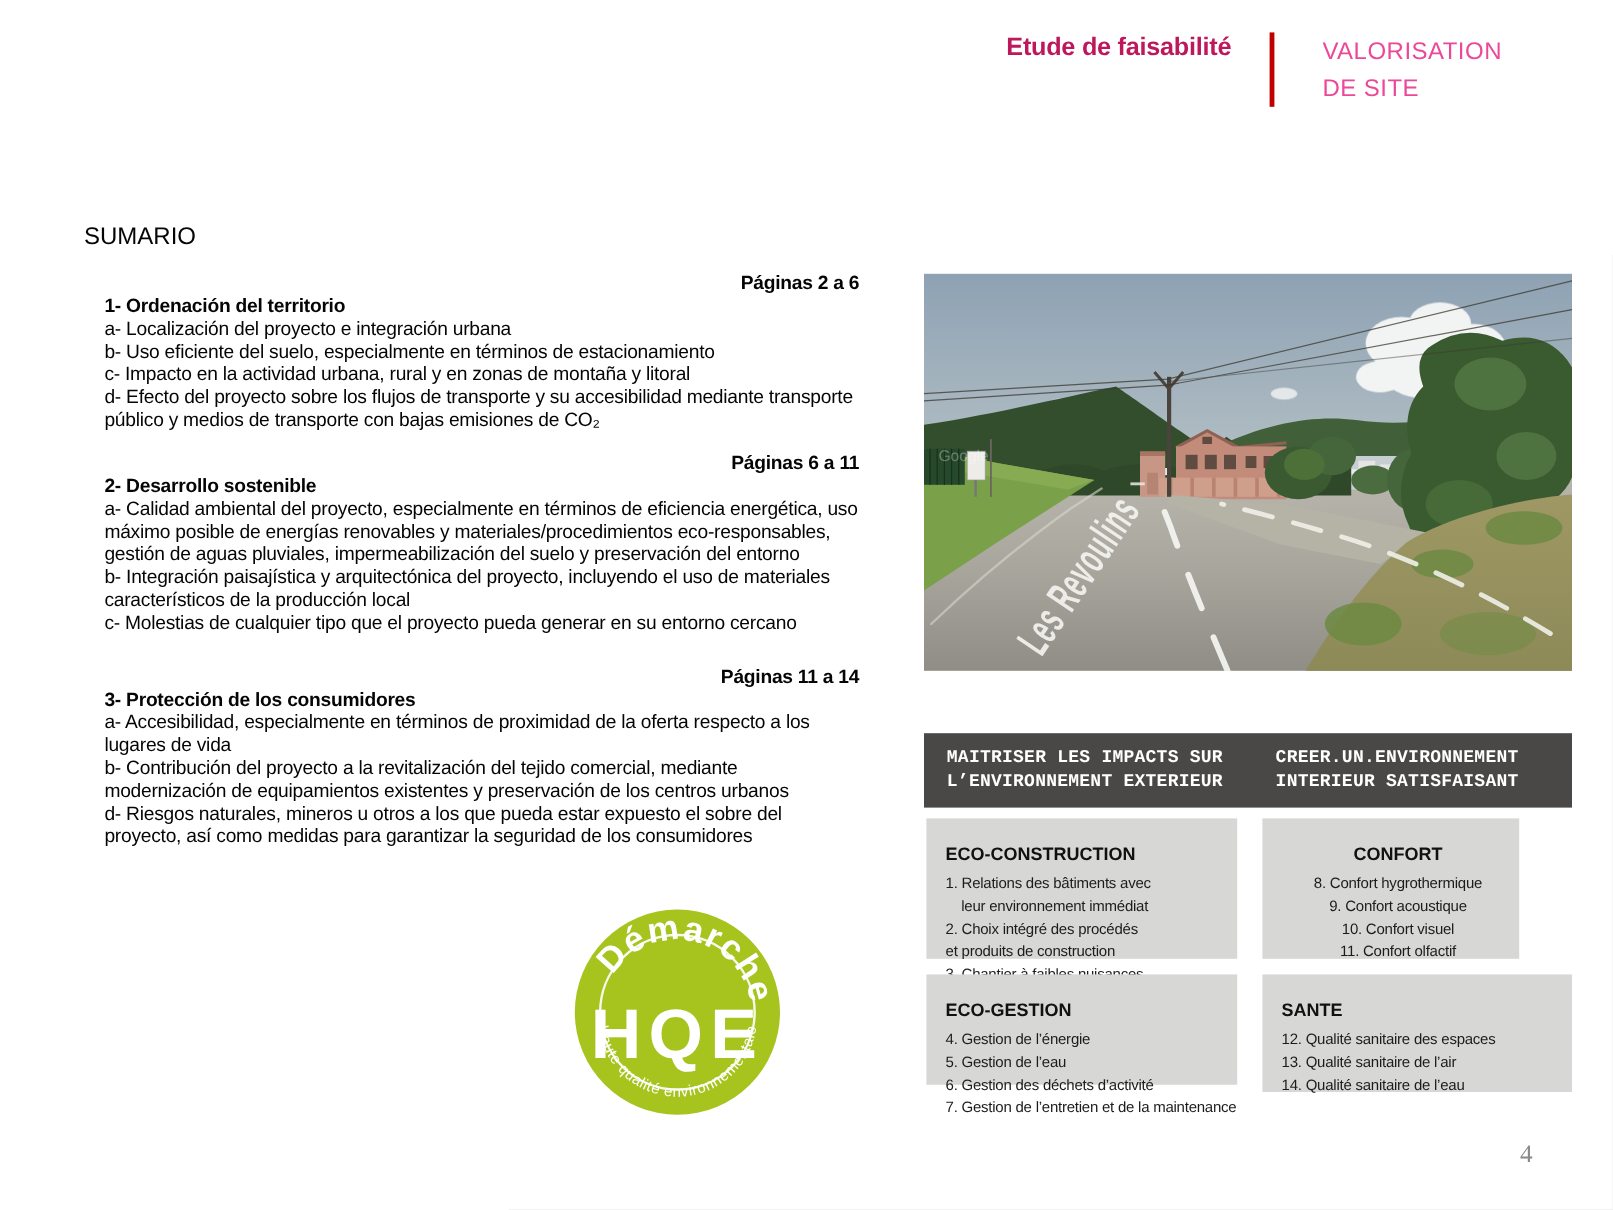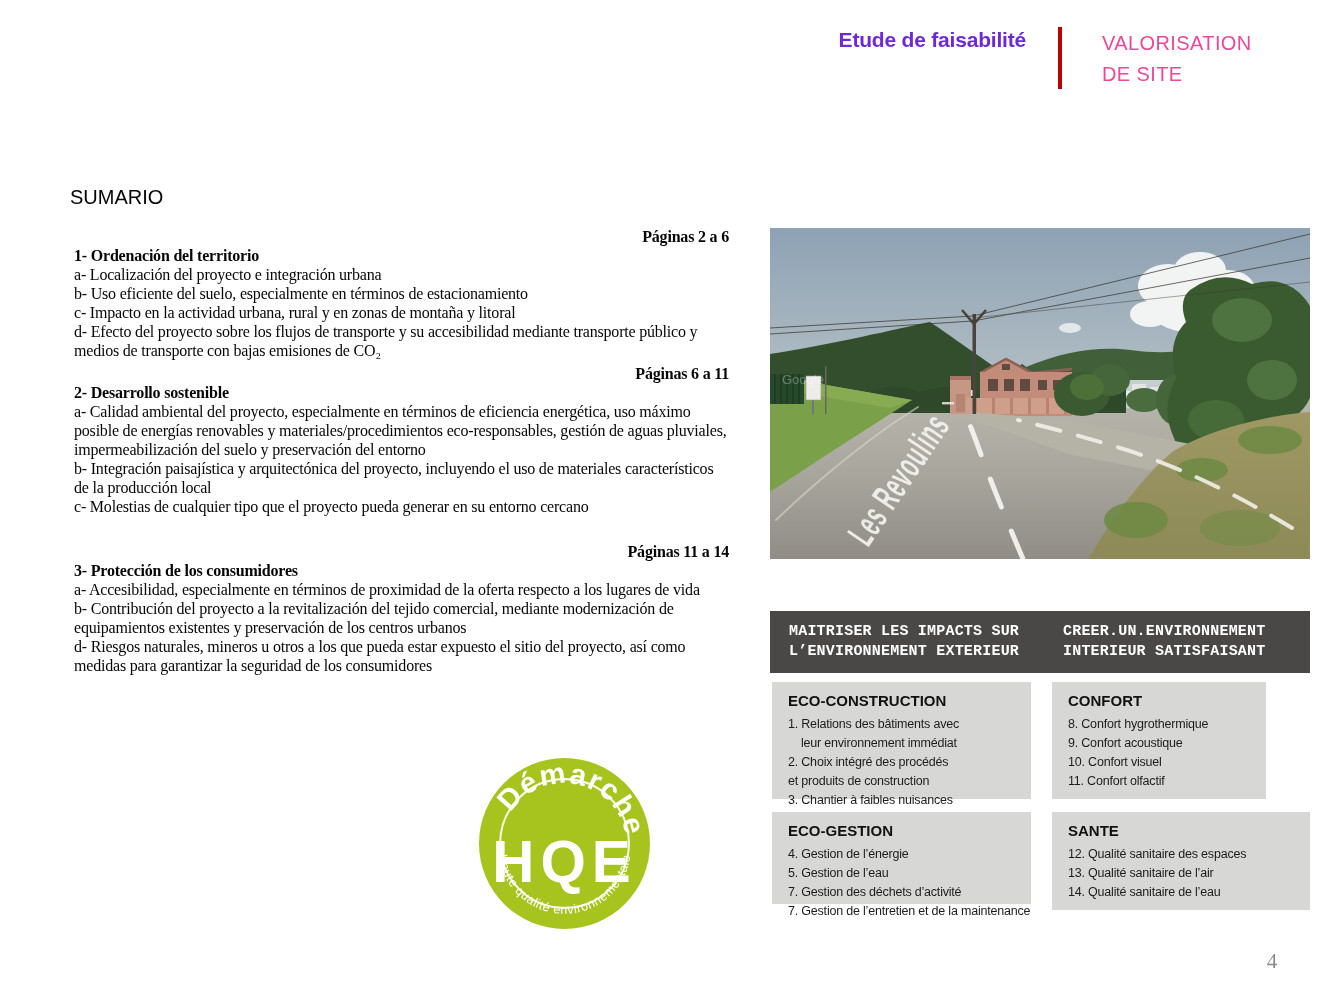--- a/index.html
+++ b/index.html
@@ -4,38 +4,38 @@
 <style>
   html,body{margin:0;padding:0;background:#e8e8e8;}
   .page{
     position:relative;width:1344px;height:1008px;background:#ffffff;
     font-family:"Liberation Sans","DejaVu Sans",sans-serif;color:#000;
     overflow:hidden;margin:0 auto;
   }
   
   .doc-type{
     position:absolute;left:798px;top:28px;width:228px;text-align:right;
-    font-size:21px;font-weight:bold;letter-spacing:-0.2px;color:#6d28d9;
+    font-size:21px;font-weight:bold;letter-spacing:-0.2px;color:#be185d;
   }
   .red-divider{
     position:absolute;left:1058px;top:27px;width:4px;height:62px;background:#c00000;
   }
   .project-title{
     position:absolute;left:1102px;top:28px;font-size:20px;line-height:31px;
     color:#ec4899;letter-spacing:0.4px;
   }
   
   .summary{
     position:absolute;left:70px;top:188px;width:663px;
     font-size:16px;line-height:19px;letter-spacing:-0.2px;color:#050505;
   }
   .summary h2{
     font-size:20px;font-weight:normal;margin:0 0 20px 0;letter-spacing:0;
   }
-  .sum-sec{margin:4px;font-family:Liberation Serif, serif;}
+  .sum-sec{margin:17px;}
   .sum-sec .pages{font-weight:bold;text-align:right;}
   .sum-sec .sec-title{font-weight:bold;}
   .sum-sec p{margin:0;}
   .sum-sec.s3{margin-top:26px;}
   .sum-sec.s4 .sec-title{margin-top:2px;}
   
   .photo{position:absolute;left:770px;top:228px;width:540px;height:331px;display:block;}
   
   .hqe{position:absolute;left:478px;top:757px;width:173px;height:173px;display:block;}
   
@@ -43,27 +43,27 @@
     position:absolute;left:770px;top:611px;width:540px;height:62px;
     background:#4a4847;display:flex;color:#ffffff;font-family:Liberation Mono, monospace;
   }
   .ph-cell{
     width:252px;padding:11px 0 0 19px;font-size:15px;font-weight:bold;
     line-height:20px;letter-spacing:0.2px;
   }
   .ph-cell.right{margin-left:8px;}
   .box{
     position:absolute;background:#d7d7d5;box-sizing:border-box;
-    padding:10px 4px 0 16px;color:#1c1c1c;
+    padding:22px 4px 0 16px;color:#1c1c1c;
   }
   .box .box-title{font-size:15px;font-weight:bold;margin-bottom:6px;color:#111;}
   .box .box-item{font-size:12.5px;line-height:19px;letter-spacing:-0.2px;white-space:nowrap;}
   .box .box-item.indent{padding-left:13px;}
   .box.b1{left:772px;top:682px;width:259px;height:117px;}
-  .box.b2{left:1052px;top:682px;width:214px;height:117px;}
+  .box.b2{left:1052px;top:682px;width:214px;height:117px;text-align:center;}
   .box.b3{left:772px;top:812px;width:259px;height:92px;}
   .box.b4{left:1052px;top:812px;width:258px;height:98px;}
   
   .page-number{
     position:absolute;left:1256px;top:949px;width:32px;text-align:center;
     font-family:"Liberation Serif","DejaVu Serif",serif;font-size:21px;color:#8a8a8a;
   }
 </style>
 </head>
 <body>
@@ -95,21 +95,21 @@
       <p>a- Calidad ambiental del proyecto, especialmente en términos de eficiencia energética, uso máximo posible de energías renovables y materiales/procedimientos eco-responsables, gestión de aguas pluviales, impermeabilización del suelo y preservación del entorno</p>
       <p>b- Integración paisajística y arquitectónica del proyecto, incluyendo el uso de materiales característicos de la producción local</p>
       <p>c- Molestias de cualquier tipo que el proyecto pueda generar en su entorno cercano</p>
     </div>
 
     <div class="sum-sec s3">
       <div class="pages">Páginas 11 a 14</div>
       <div class="sec-title">3- Protección de los consumidores</div>
       <p>a- Accesibilidad, especialmente en términos de proximidad de la oferta respecto a los lugares de vida</p>
       <p>b- Contribución del proyecto a la revitalización del tejido comercial, mediante modernización de equipamientos existentes y preservación de los centros urbanos</p>
-      <p>d- Riesgos naturales, mineros u otros a los que pueda estar expuesto el sitio del proyecto, así como medidas para garantizar la seguridad de los consumidores</p>
+      <p>d- Riesgos naturales, mineros u otros a los que pueda estar expuesto el sobre del proyecto, así como medidas para garantizar la seguridad de los consumidores</p>
     </div>
 
   </section>
 
   <svg class="photo" viewBox="0 0 540 331" aria-hidden="true">
     <defs>
       <linearGradient id="skyGrad" x1="0" y1="0" x2="0" y2="1">
         <stop offset="0" stop-color="#8ea2b4"></stop>
         <stop offset="0.7" stop-color="#aebbc2"></stop>
         <stop offset="1" stop-color="#c9cfcf"></stop>
@@ -279,21 +279,21 @@
     <div class="box-item">8. Confort hygrothermique</div>
     <div class="box-item">9. Confort acoustique</div>
     <div class="box-item">10. Confort visuel</div>
     <div class="box-item">11. Confort olfactif</div>
   </div>
 
   <div class="box b3">
     <div class="box-title">ECO-GESTION</div>
     <div class="box-item">4. Gestion de l’énergie</div>
     <div class="box-item">5. Gestion de l’eau</div>
-    <div class="box-item">7. Gestion des déchets d’activité</div>
+    <div class="box-item">6. Gestion des déchets d’activité</div>
     <div class="box-item">7. Gestion de l’entretien et de la maintenance</div>
   </div>
 
   <div class="box b4">
     <div class="box-title">SANTE</div>
     <div class="box-item">12. Qualité sanitaire des espaces</div>
     <div class="box-item">13. Qualité sanitaire de l’air</div>
     <div class="box-item">14. Qualité sanitaire de l’eau</div>
   </div>
 

